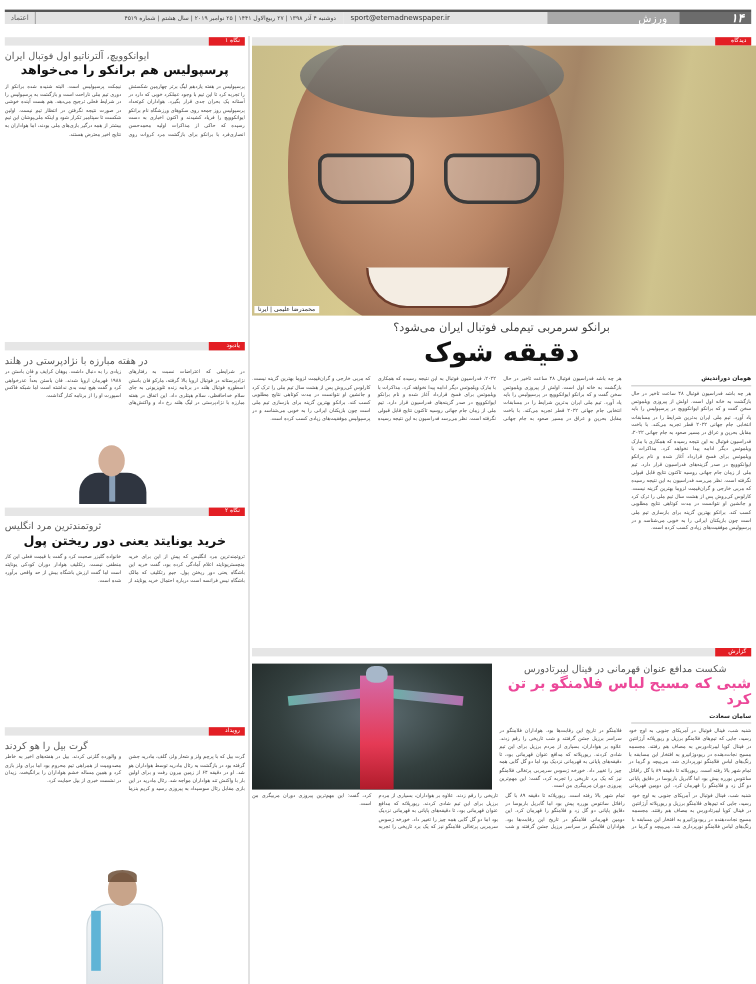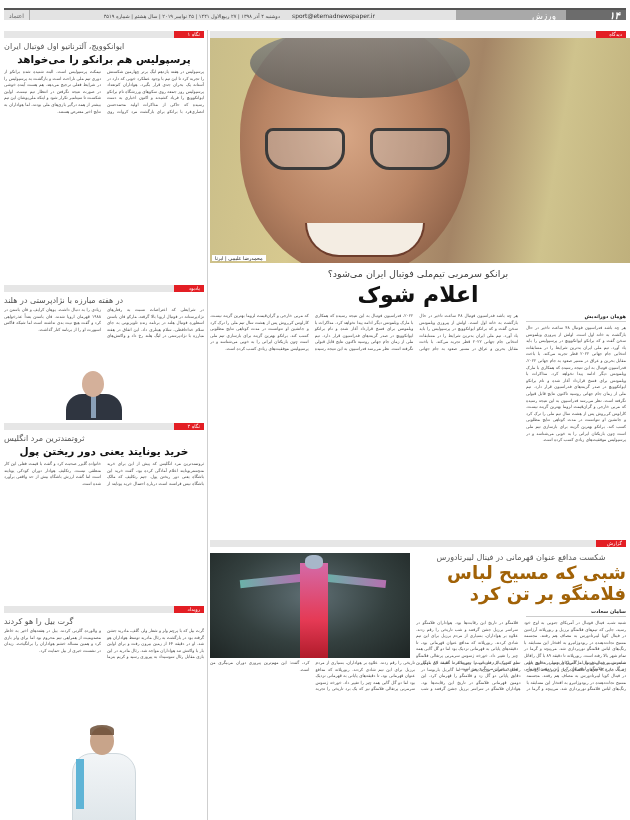--- a/index.html
+++ b/index.html
@@ -14,21 +14,21 @@
   .mh-logo { background: #e3e3e3; font-size: 6px; line-height: 12px; color: #666; padding: 0 5px; border-right: 1px solid #aaa; }
 
   .col { position: absolute; }
   .tagbar { height: 7px; background: #e6e6e6; position: relative; margin-bottom: 4px; }
   .tag { position: absolute; right: 0; top: 0; height: 7px; background: #e31e24; color: #fff; font-size: 5px; line-height: 7px; padding: 0 4px; min-width: 30px; text-align: right; }
 
   .kicker { text-align: left; font-size: 8px; color: #555; margin: 3px 0 2px; }
   .headline { text-align: center; font-size: 10.5px; font-weight: bold; color: #111; margin-bottom: 4px; }
   .big-kicker { text-align: center; font-size: 9.5px; color: #444; }
   .big-headline { text-align: center; font-size: 22px; font-weight: bold; color: #111; margin: 3px 0 6px; }
-  .mid-headline { text-align: right; font-size: 18px; font-weight: bold; color: #a16207; }
+  .mid-headline { text-align: right; font-size: 12px; font-weight: bold; color: #ec4899; }
   .mid-kicker { text-align: center; font-size: 8px; color: #555; margin-bottom: 0; }
 
   .body-text { columns: 2; column-gap: 6px; font-size: 4.2px; line-height: 6.6px; color: #444; text-align: justify; }
   .body-text.c3 { columns: 3; }
   .body-text.c1 { columns: 1; }
   .byline { font-size: 5px; font-weight: bold; color: #222; margin-bottom: 3px; border-bottom: 1px solid #ccc; padding-bottom: 2px; }
 
   .photo-main { position: absolute; left: 210px; top: 38px; width: 420px; height: 225px; background: linear-gradient(100deg, #c9bd89 0%, #d7c98f 25%, #b89a74 45%, #a48566 60%, #cfc38d 80%, #bfb07c 100%); overflow: hidden; }
   .face { position: absolute; left: 30px; top: -20px; width: 230px; height: 260px; border-radius: 45% 45% 50% 50%; background: radial-gradient(ellipse at 45% 45%, #d7a685 0%, #b88464 45%, #8d6148 80%); }
   .hair { position: absolute; left: 40px; top: -10px; width: 220px; height: 70px; border-radius: 50%; background: linear-gradient(#8a8a86, #5e5e5a); opacity: .85; }
@@ -126,21 +126,21 @@
   <div class="hair"></div>
   <div class="glasses">
       <div class="l"></div>
       <div class="r"></div>
     </div>
   <div class="smile"></div>
   <span class="credit">محمدرضا علیمی | ایرنا</span>
 </div>
 <div class="col" style="left:210px; top:268px; width:416px;">
   <div class="big-kicker">برانکو سرمربی تیم‌ملی فوتبال ایران می‌شود؟</div>
-  <div class="big-headline">اعلام شوک</div>
+  <div class="big-headline">دقیقه شوک</div>
   <div style="display:flex; gap:8px; direction:rtl;">
     <div style="width:100px;">
       <div class="byline">هومان دوراندیش</div>
       <div class="body-text c1" style="height:210px; overflow:hidden;">هر چه باشد فدراسیون فوتبال ۴۸ ساعت تاخیر در حال بازگشت به خانه اول است. اولش از پیروزی ویلموتس سخن گفت و که برانکو ایوانکوویچ در پرسپولیس را باید یاد آورد. تیم ملی ایران بدترین شرایط را در مسابقات انتخابی جام جهانی ۲۰۲۲ قطر تجربه می‌کند. با باخت مقابل بحرین و عراق در مسیر صعود به جام جهانی ۲۰۲۲، فدراسیون فوتبال به این نتیجه رسیده که همکاری با مارک ویلموتس دیگر ادامه پیدا نخواهد کرد. مذاکرات با ویلموتس برای فسخ قرارداد آغاز شده و نام برانکو ایوانکوویچ در صدر گزینه‌های فدراسیون قرار دارد. تیم ملی از زمان جام جهانی روسیه تاکنون نتایج قابل قبولی نگرفته است. نظر می‌رسد فدراسیون به این نتیجه رسیده که مربی خارجی و گران‌قیمت لزوما بهترین گزینه نیست. کارلوس کی‌روش پس از هشت سال تیم ملی را ترک کرد و جانشین او نتوانست در مدت کوتاهی نتایج مطلوبی کسب کند. برانکو بهترین گزینه برای بازسازی تیم ملی است چون بازیکنان ایرانی را به خوبی می‌شناسد و در پرسپولیس موفقیت‌های زیادی کسب کرده است.</div>
     </div>
     <div class="body-text c3" style="flex:1; height:225px; overflow:hidden;">هر چه باشد فدراسیون فوتبال ۴۸ ساعت تاخیر در حال بازگشت به خانه اول است. اولش از پیروزی ویلموتس سخن گفت و که برانکو ایوانکوویچ در پرسپولیس را باید یاد آورد. تیم ملی ایران بدترین شرایط را در مسابقات انتخابی جام جهانی ۲۰۲۲ قطر تجربه می‌کند. با باخت مقابل بحرین و عراق در مسیر صعود به جام جهانی ۲۰۲۲، فدراسیون فوتبال به این نتیجه رسیده که همکاری با مارک ویلموتس دیگر ادامه پیدا نخواهد کرد. مذاکرات با ویلموتس برای فسخ قرارداد آغاز شده و نام برانکو ایوانکوویچ در صدر گزینه‌های فدراسیون قرار دارد. تیم ملی از زمان جام جهانی روسیه تاکنون نتایج قابل قبولی نگرفته است. نظر می‌رسد فدراسیون به این نتیجه رسیده که مربی خارجی و گران‌قیمت لزوما بهترین گزینه نیست. کارلوس کی‌روش پس از هشت سال تیم ملی را ترک کرد و جانشین او نتوانست در مدت کوتاهی نتایج مطلوبی کسب کند. برانکو بهترین گزینه برای بازسازی تیم ملی است چون بازیکنان ایرانی را به خوبی می‌شناسد و در پرسپولیس موفقیت‌های زیادی کسب کرده است.</div>
   </div>
 </div>
 
 <div class="col" style="left:210px; top:540px; width:416px;">

